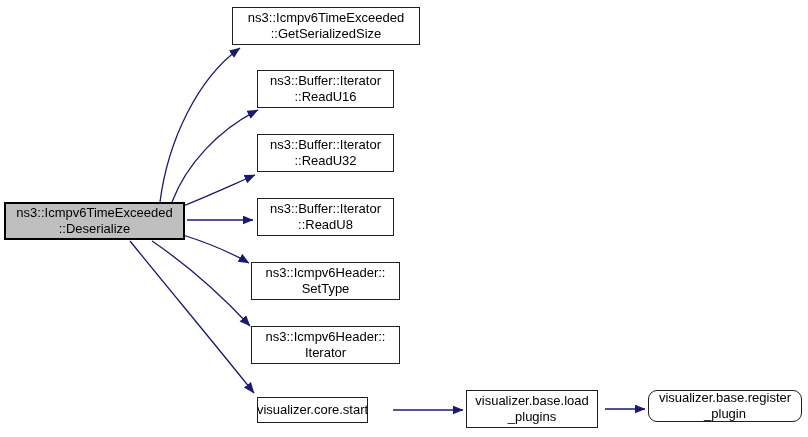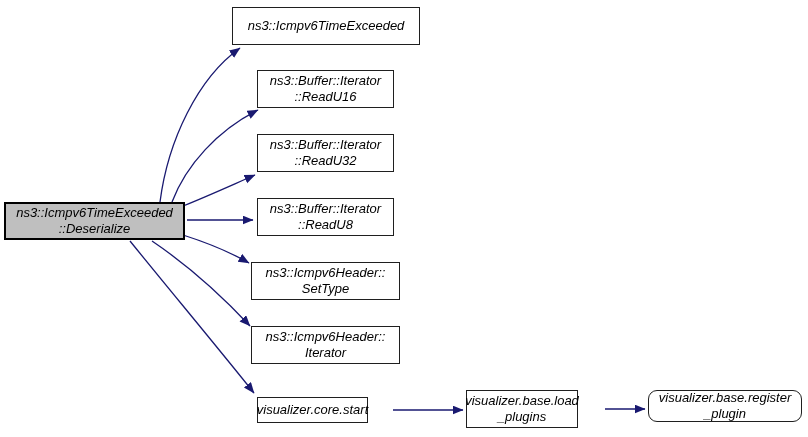--- a/index.html
+++ b/index.html
@@ -31,36 +31,35 @@
     align-items: center;
     justify-content: center;
     background: #ffffff;
     border: 1px solid #1f1f1f;
     color: #000000;
     font-size: 13px;
     line-height: 16px;
     text-align: left;
     white-space: nowrap;
     cursor: pointer;
-    font-style: italic;
   }
   .node.highlight {
     background: #bfbfbf;
     border: 2px solid #000000;
     cursor: default;
   }
   #n-deserialize      { left: 4px;   top: 202px; width: 181px; height: 38px; }
   #n-getserializedsize{ left: 232px; top: 7px;   width: 188px; height: 38px; }
   #n-readu16          { left: 257px; top: 70px;  width: 137px; height: 38px; }
   #n-readu32          { left: 257px; top: 134px; width: 137px; height: 38px; }
   #n-readu8           { left: 257px; top: 198px; width: 137px; height: 38px; }
   #n-setcode          { left: 251px; top: 262px; width: 149px; height: 38px; }
   #n-settype          { left: 251px; top: 326px; width: 149px; height: 38px; }
   #n-corestart        { left: 257px; top: 397px; width: 111px; height: 26px; }
-  #n-loadplugins      { left: 466px; top: 390px; width: 112px; height: 38px; }
+  #n-loadplugins      { left: 466px; top: 390px; width: 132px; height: 38px; }
   #n-registerplugin   { left: 648px; top: 390px; width: 154px; height: 32px; border-radius: 9px; }
 </style>
 </head>
 <body>
 
 <div class="graph">
 
   <svg class="edge-layer" width="808" height="437" viewBox="0 0 808 437" xmlns="http://www.w3.org/2000/svg">
     <defs>
       <marker id="ah" markerUnits="userSpaceOnUse" markerWidth="12" markerHeight="10" refX="10.5" refY="4.5" orient="auto">
@@ -80,20 +79,21 @@
     </g>
   </svg>
 
   <div class="node highlight" id="n-deserialize">
     <span>ns3::Icmpv6TimeExceeded</span>
     <span>::Deserialize</span>
   </div>
 
   <div class="node" id="n-getserializedsize">
     <span>ns3::Icmpv6TimeExceeded</span>
+    <span>::GetSerializedSize</span>
   </div>
 
   <div class="node" id="n-readu16">
     <span>ns3::Buffer::Iterator</span>
     <span>::ReadU16</span>
   </div>
 
   <div class="node" id="n-readu32">
     <span>ns3::Buffer::Iterator</span>
     <span>::ReadU32</span>

